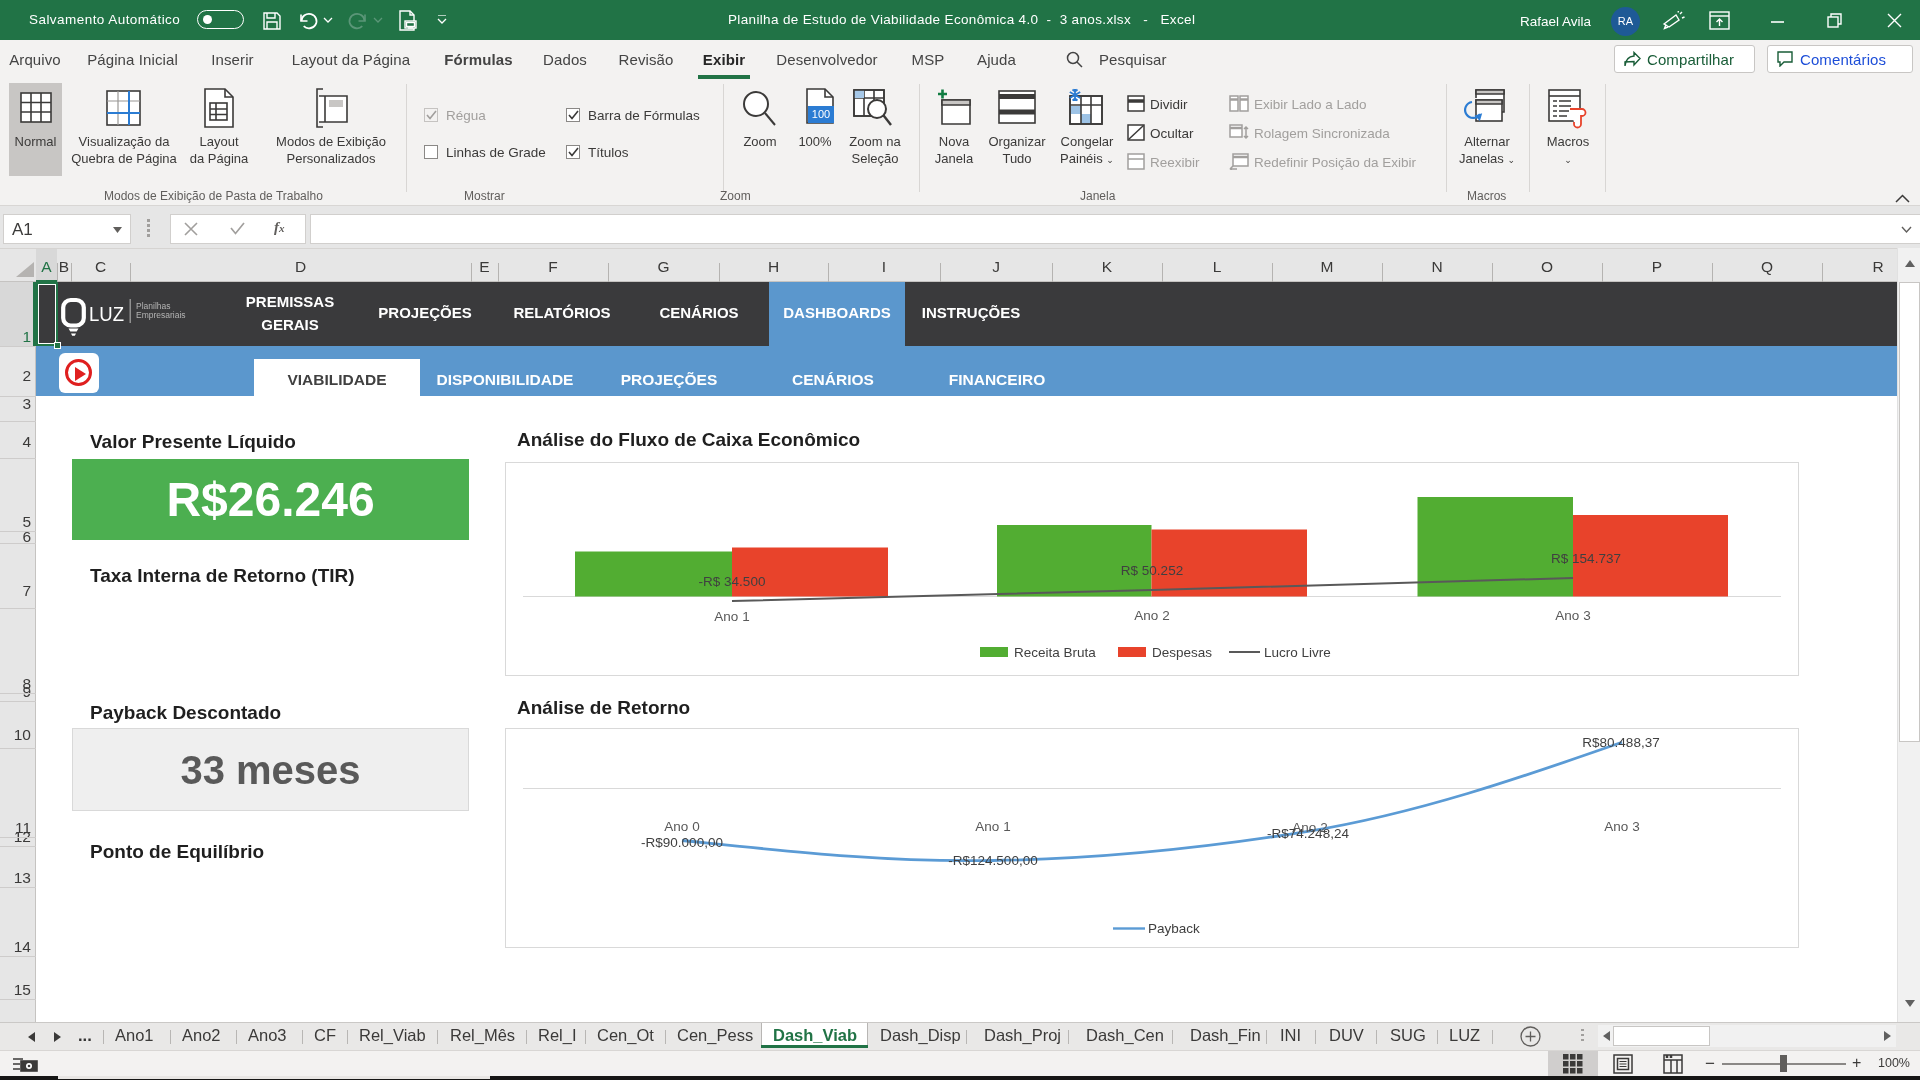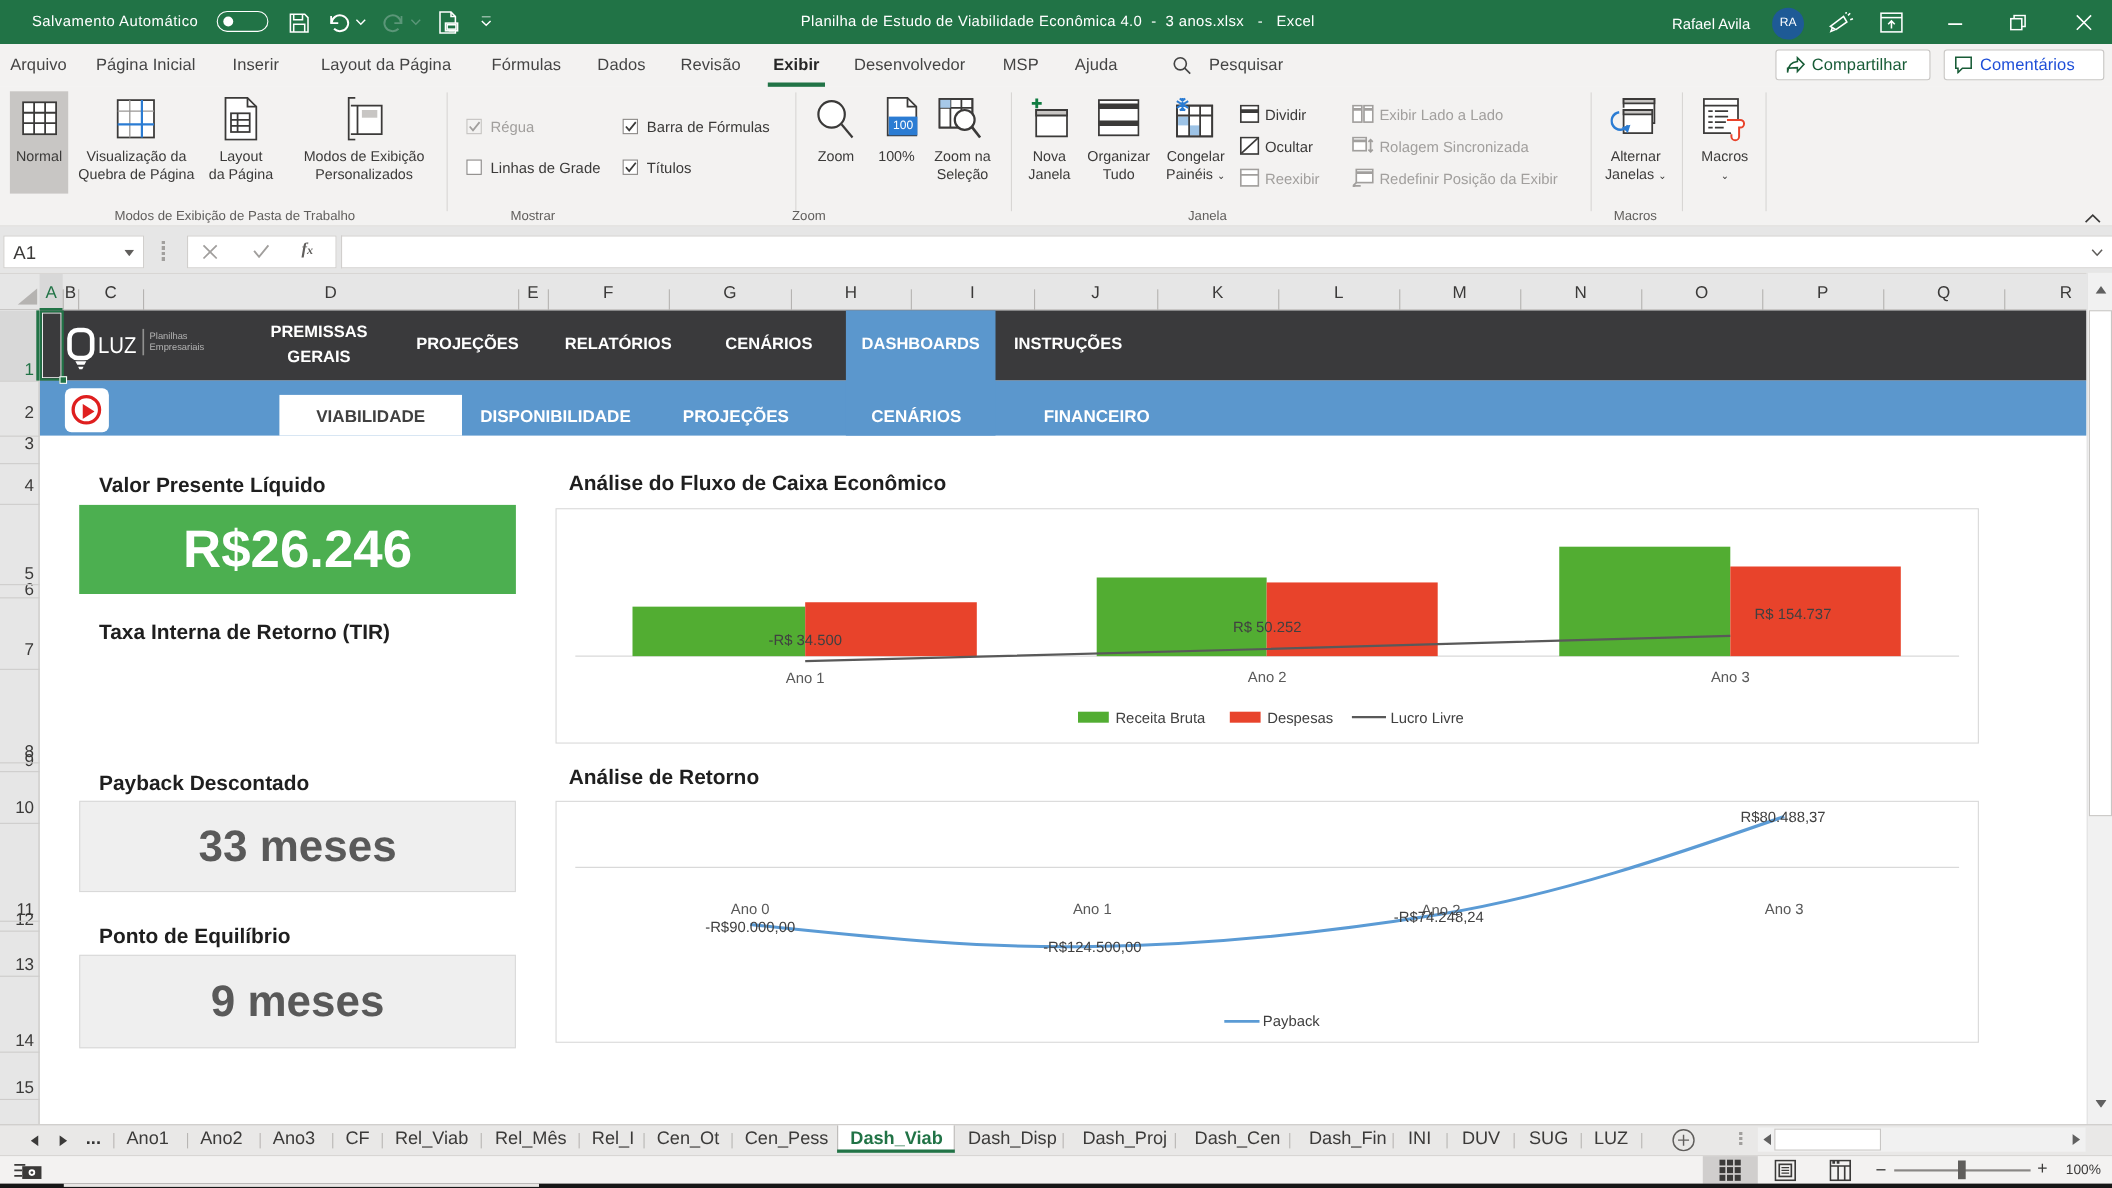--- a/index.html
+++ b/index.html
@@ -120,21 +120,21 @@
   </svg>
   <svg class="abs" style="left:1887px;top:13px" width="15" height="15" viewBox="0 0 15 15" stroke="#fff" stroke-width="1.4">
       <path d="M1 1 L14 14 M14 1 L1 14"></path>
     </svg>
 </div>
 <div class="abs" id="tabrow">
   <div class="rtab" style="left:6px;width:58px;">Arquivo</div>
   <div class="rtab" style="left:82px;width:101px;">Página Inicial</div>
   <div class="rtab" style="left:210px;width:45px;">Inserir</div>
   <div class="rtab" style="left:285px;width:132px;">Layout da Página</div>
-  <div class="rtab" style="left:444px;width:69px;">Fórmulas</div>
+  <div class="rtab" style="left:444px;width:69px;font-weight:bold;">Fórmulas</div>
   <div class="rtab" style="left:542px;width:46px;">Dados</div>
   <div class="rtab" style="left:617px;width:58px;">Revisão</div>
   <div class="rtab" style="left:702px;width:44px;font-weight:bold;color:#262626;">Exibir</div>
   <div class="abs" style="left:698px;top:35px;width:52px;height:4px;background:#217346;"></div>
   <div class="rtab" style="left:770px;width:114px;">Desenvolvedor</div>
   <div class="rtab" style="left:911px;width:34px;">MSP</div>
   <div class="rtab" style="left:975px;width:43px;">Ajuda</div>
   <svg class="abs" style="left:1066px;top:11px" width="17" height="17" viewBox="0 0 17 17" fill="none" stroke="#444" stroke-width="1.5">
       <circle cx="7" cy="7" r="5.5"></circle>
       <path d="M11 11 L16 16"></path>
@@ -408,41 +408,40 @@
   <div class="bluitem" style="left:589px;width:160px;top:89px;">PROJEÇÕES</div>
   <div class="bluitem" style="left:753px;width:160px;top:89px;">CENÁRIOS</div>
   <div class="bluitem" style="left:917px;width:160px;top:89px;">FINANCEIRO</div>
 
   <div class="kpi-title" style="left:90px;top:149px;">Valor Presente Líquido</div>
   <div class="kpi-green" style="top:177px;height:81px;line-height:81px;">R$26.246</div>
   <div class="kpi-title" style="left:90px;top:283px;">Taxa Interna de Retorno (TIR)</div>
   <div class="kpi-title" style="left:90px;top:420px;">Payback Descontado</div>
   <div class="kpi-gray" style="top:446px;height:83px;line-height:83px;">33 meses</div>
   <div class="kpi-title" style="left:90px;top:559px;">Ponto de Equilíbrio</div>
-  <div class="kpi-gray" style="top:586px;height:85px;line-height:85px;">9 meses</div>
 
   <div class="kpi-title" style="left:517px;top:147px;">Análise do Fluxo de Caixa Econômico</div>
   <div class="chartbox" style="left:505px;top:180px;width:1294px;height:214px;"></div>
   <svg class="abs" style="left:505px;top:180px" width="1294" height="214" viewBox="0 0 1294 214">
     <line x1="18" y1="134.5" x2="1276" y2="134.5" stroke="#d9d9d9" stroke-width="1"></line>
     <rect x="70" y="89.5" width="157" height="45" fill="#52ad32"></rect>
     <rect x="227" y="85.5" width="156" height="49" fill="#e8432b"></rect>
     <rect x="492" y="63" width="154.5" height="71.5" fill="#52ad32"></rect>
     <rect x="646.5" y="67.5" width="155.5" height="67" fill="#e8432b"></rect>
     <rect x="912.5" y="35" width="155.5" height="99.5" fill="#52ad32"></rect>
     <rect x="1068" y="53" width="155" height="81.5" fill="#e8432b"></rect>
     <polyline points="227,139 647,128 1068,116" fill="none" stroke="#595959" stroke-width="2"></polyline>
 
     <rect x="475" y="185" width="28" height="10" fill="#52ad32"></rect>
     <rect x="613" y="185" width="28" height="10" fill="#e8432b"></rect>
     <line x1="724" y1="190" x2="755" y2="190" stroke="#595959" stroke-width="2"></line>
   </svg>
   <div class="clabel" style="left:732px;top:292px;">-R$ 34.500</div>
   <div class="clabel" style="left:1152px;top:281px;">R$ 50.252</div>
-  <div class="clabel" style="left:1630px;top:269px;">R$ 154.737</div>
+  <div class="clabel" style="left:1586px;top:269px;">R$ 154.737</div>
   <div class="caxis" style="left:732px;top:327px;">Ano 1</div>
   <div class="caxis" style="left:1152px;top:326px;">Ano 2</div>
   <div class="caxis" style="left:1573px;top:326px;">Ano 3</div>
   <div class="clabel" style="left:1014px;top:363px;transform:none;">Receita Bruta</div>
   <div class="clabel" style="left:1152px;top:363px;transform:none;">Despesas</div>
   <div class="clabel" style="left:1264px;top:363px;transform:none;">Lucro Livre</div>
 
   <div class="kpi-title" style="left:517px;top:415px;">Análise de Retorno</div>
   <div class="chartbox" style="left:505px;top:446px;width:1294px;height:220px;"></div>
   <svg class="abs" style="left:505px;top:446px" width="1294" height="220" viewBox="0 0 1294 220">

